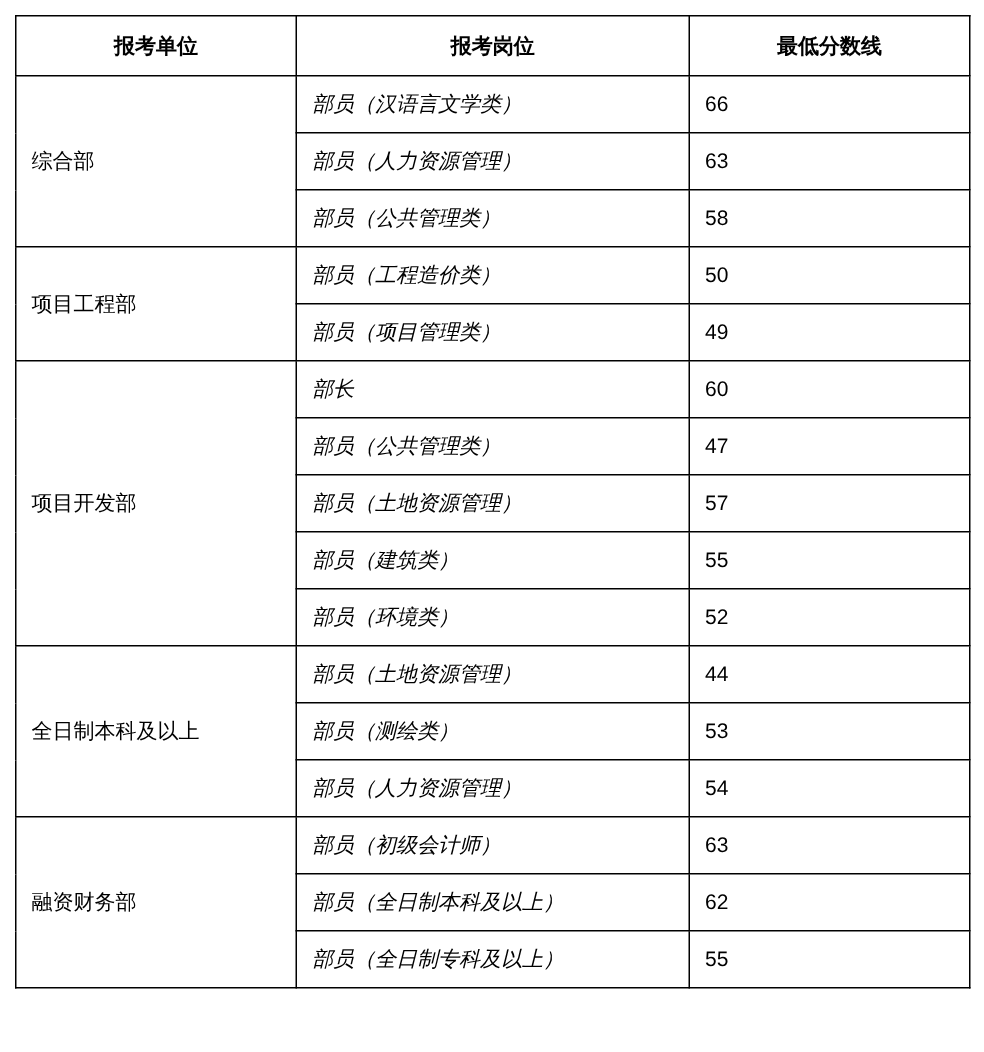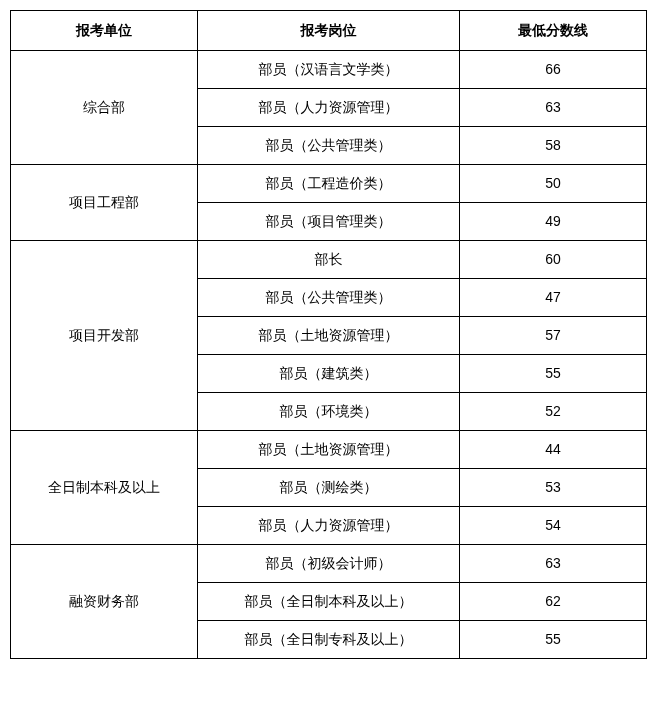--- a/index.html
+++ b/index.html
@@ -36,29 +36,29 @@
     padding: 0 10px;
     height: 38px;
     box-sizing: border-box;
   }
   table.score-table thead th {
     font-weight: bold;
     text-align: center;
     height: 40px;
   }
   td.unit-cell {
-    text-align: center;
     vertical-align: middle;
   }
   td.post-cell {
-    text-align: center;
+    text-align: left;
     vertical-align: middle;
+    font-style: italic;
   }
   td.score-cell {
-    text-align: center;
+    text-align: left;
     vertical-align: middle;
   }
 </style>
 </head>
 <body>
 
 <div class="page">
   <table class="score-table">
     <colgroup>
       <col class="c1">

